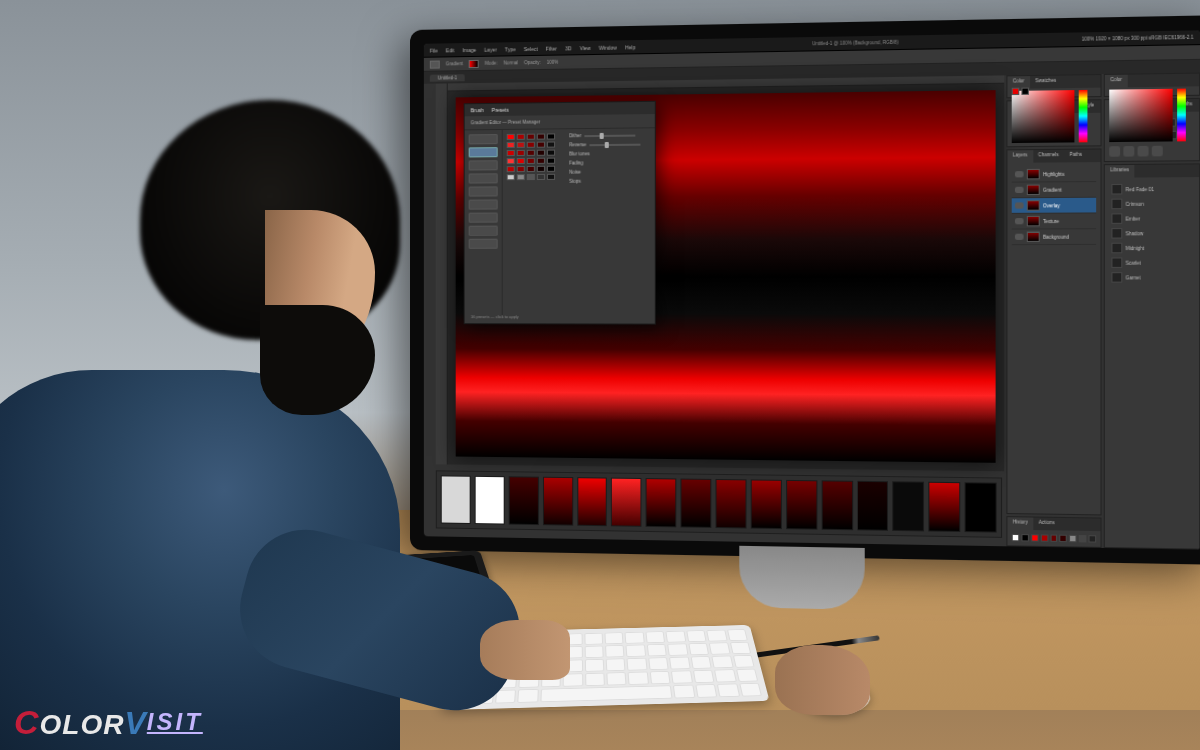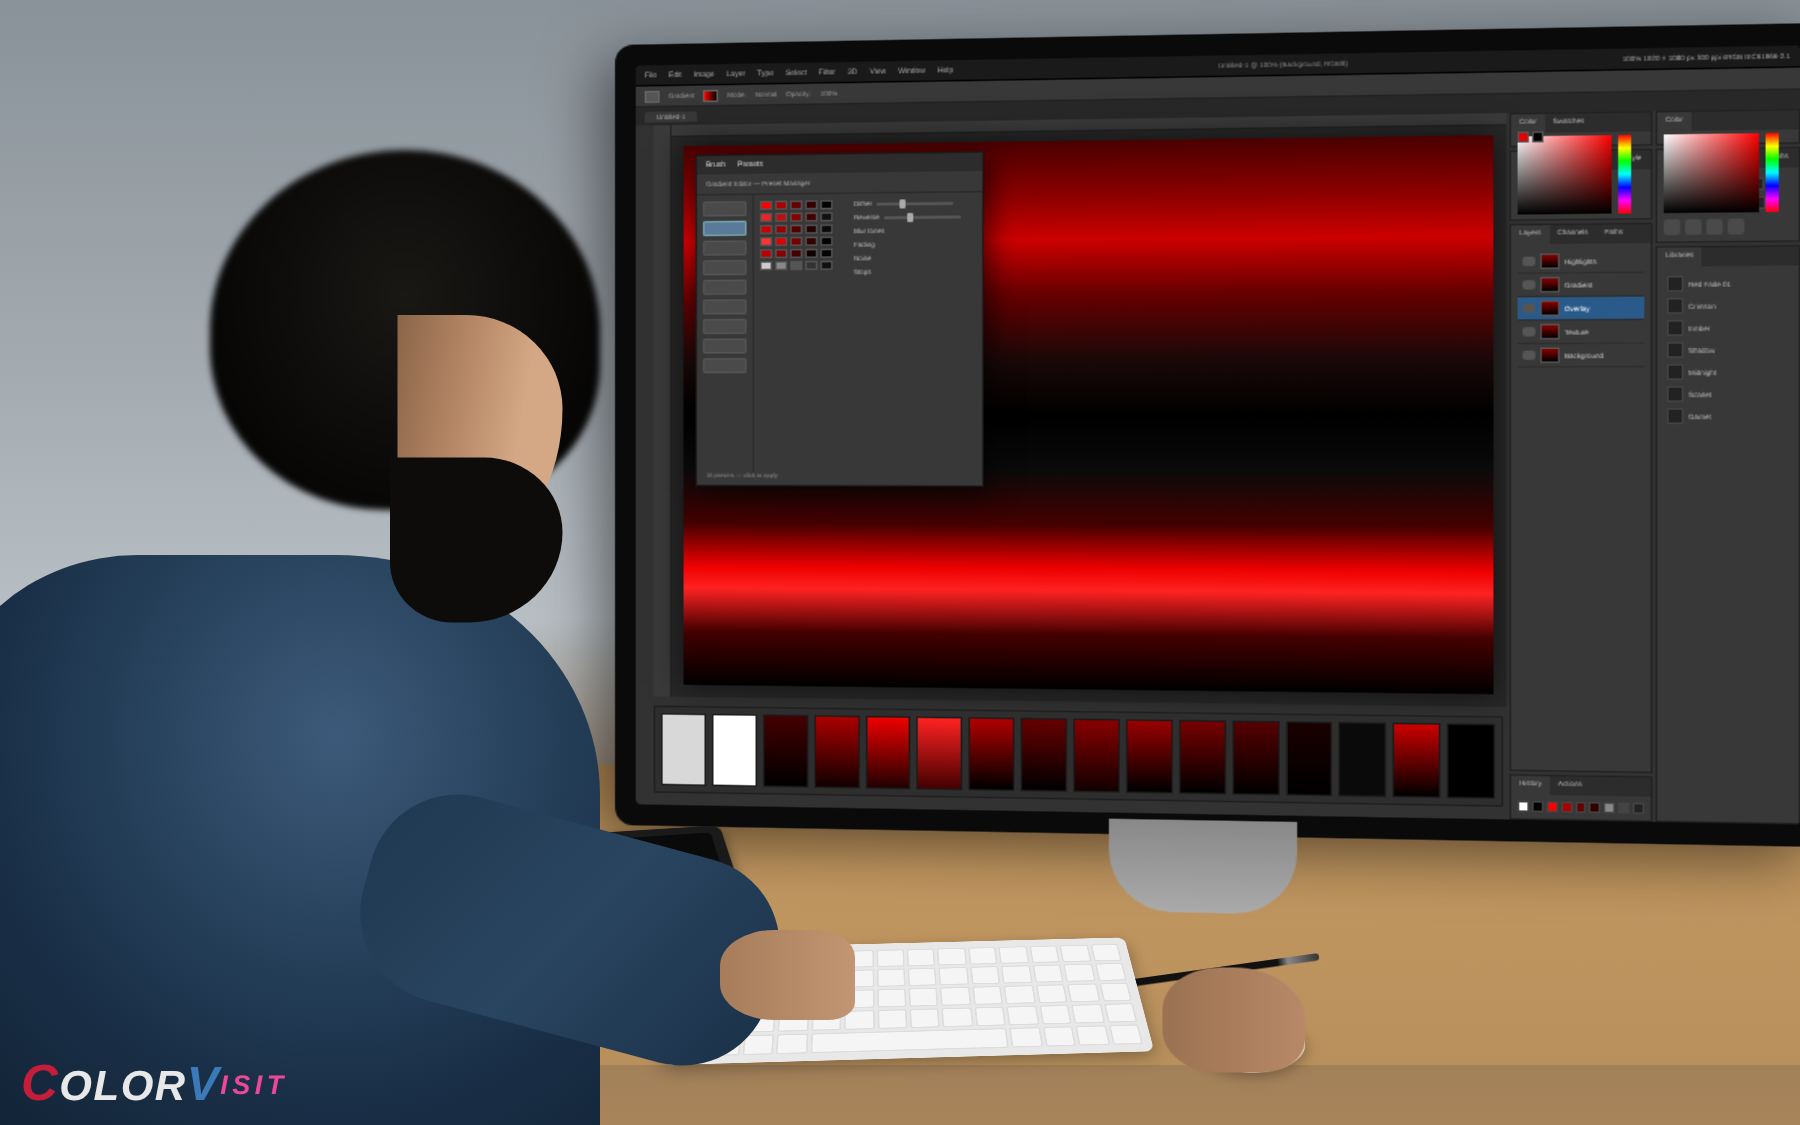--- a/index.html
+++ b/index.html
@@ -303,21 +303,21 @@
   
   
   .watermark {
     position: absolute; bottom: 8px; left: 14px; z-index: 100;
     font-family: Georgia, serif; font-size: 28px; font-style: italic; font-weight: bold;
     letter-spacing: 1px;
   }
   .wm-c { color: #c41e3a; font-size: 34px; }
   .wm-olor { color: #e8e8e8; }
   .wm-v { color: #3a7ab8; font-size: 32px; }
-  .wm-isit { color: #ec4899; font-size: 18px; letter-spacing: 3px; vertical-align: 4px; }
+  .wm-isit { color: #c4b5fd; font-size: 24px; letter-spacing: 3px; vertical-align: 4px; text-decoration: underline; }
 </style>
 </head>
 <body>
 
 <div class="scene">
   <div class="desk"></div>
 </div>
 
 <div class="person">
   <div class="person-body"></div>

